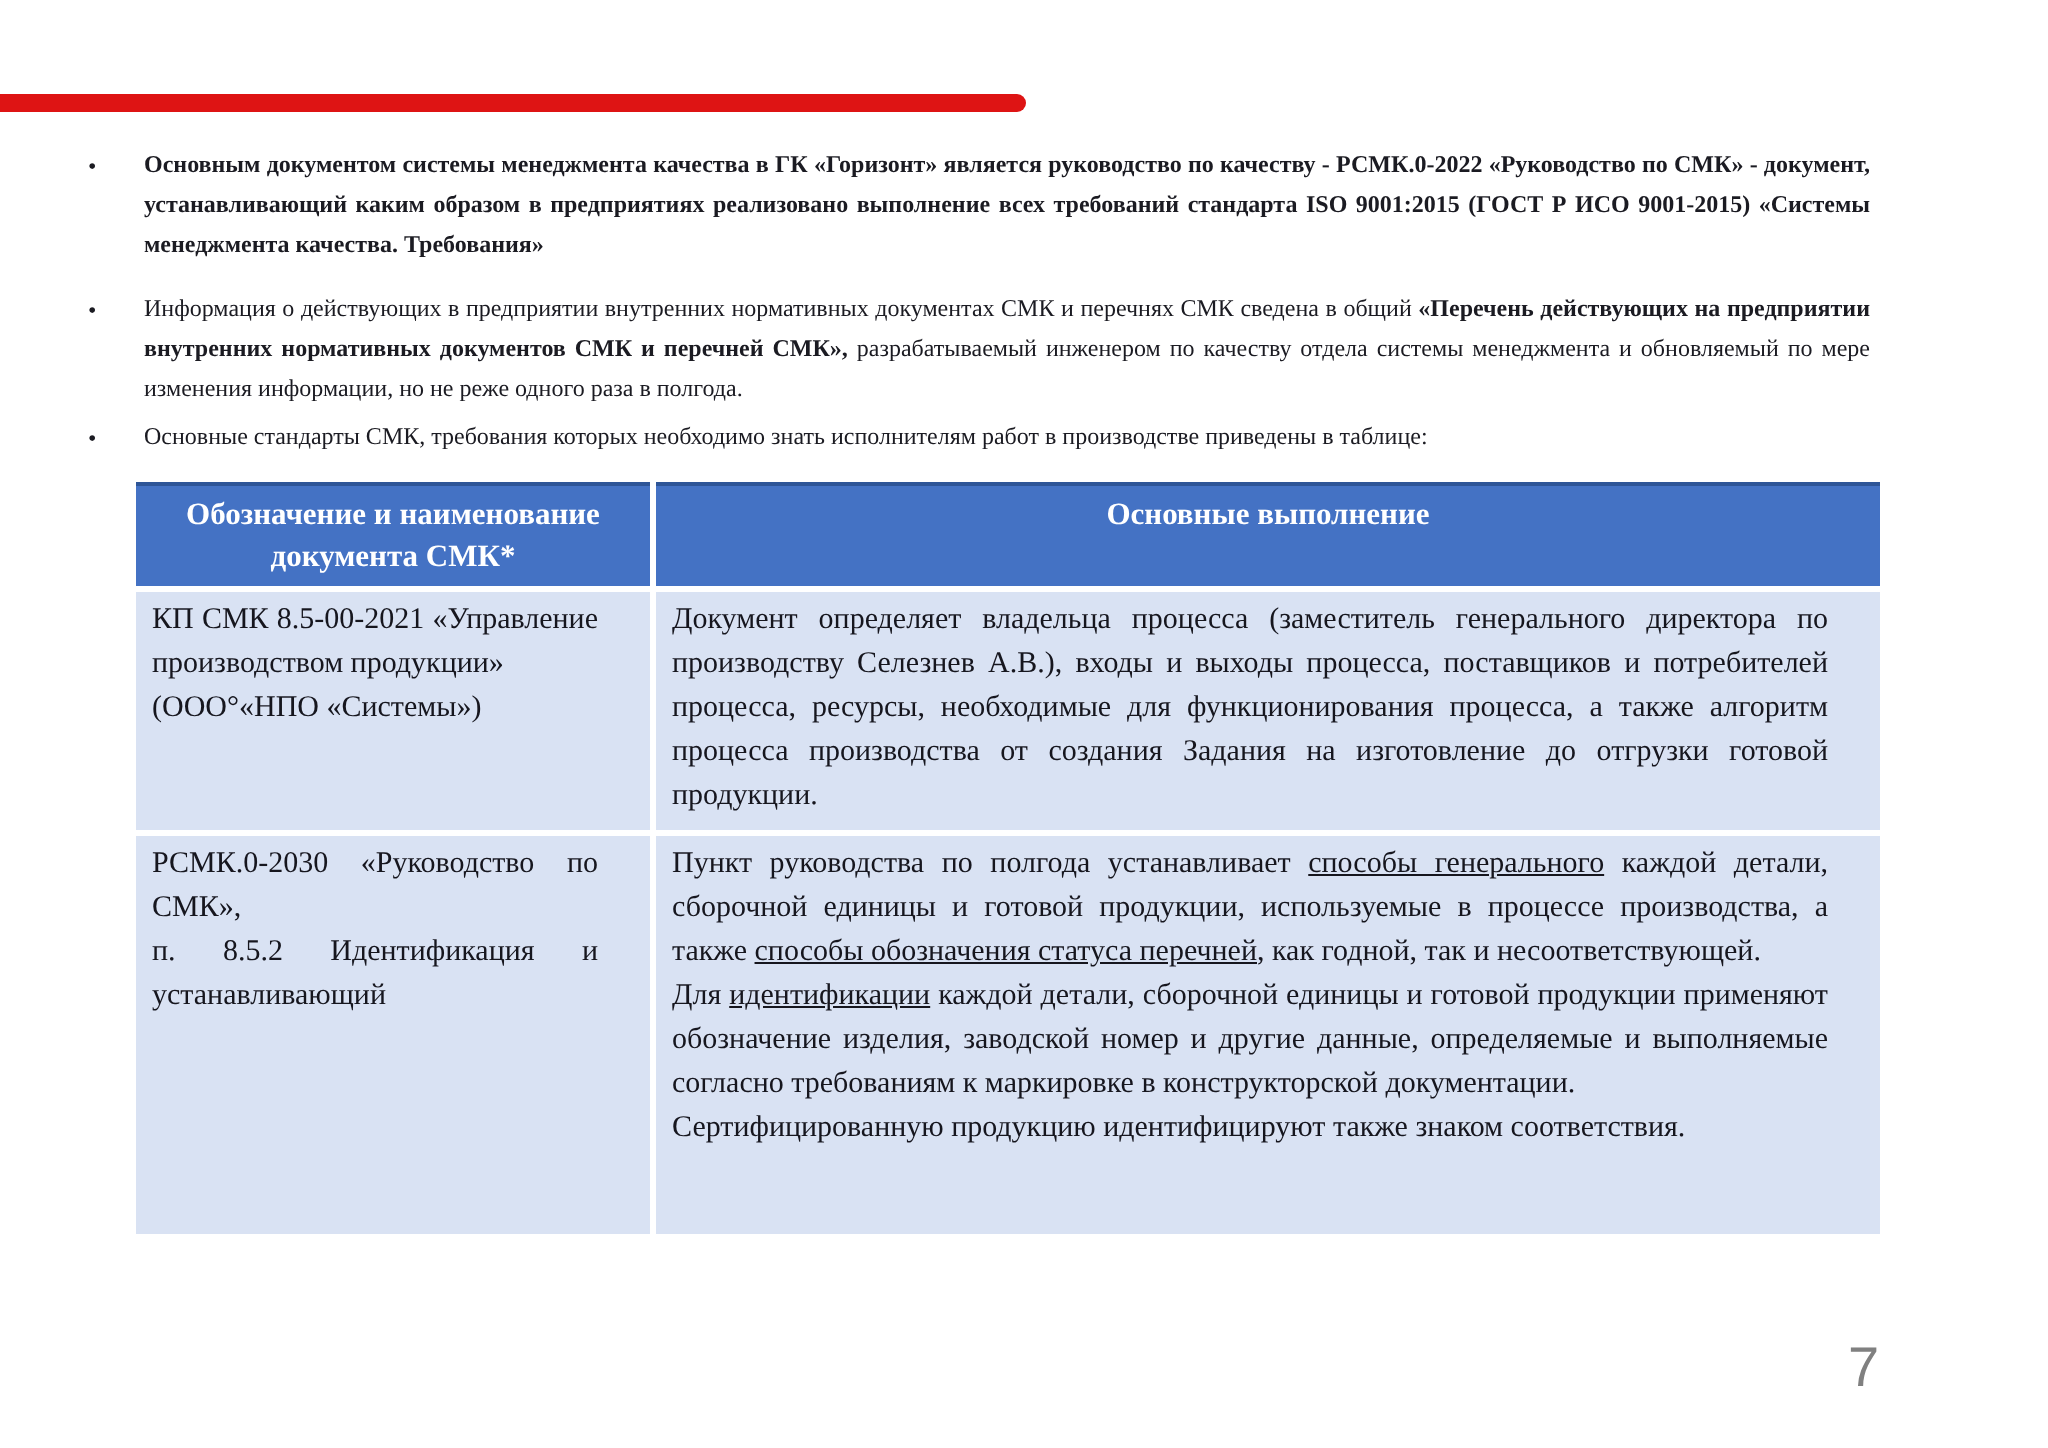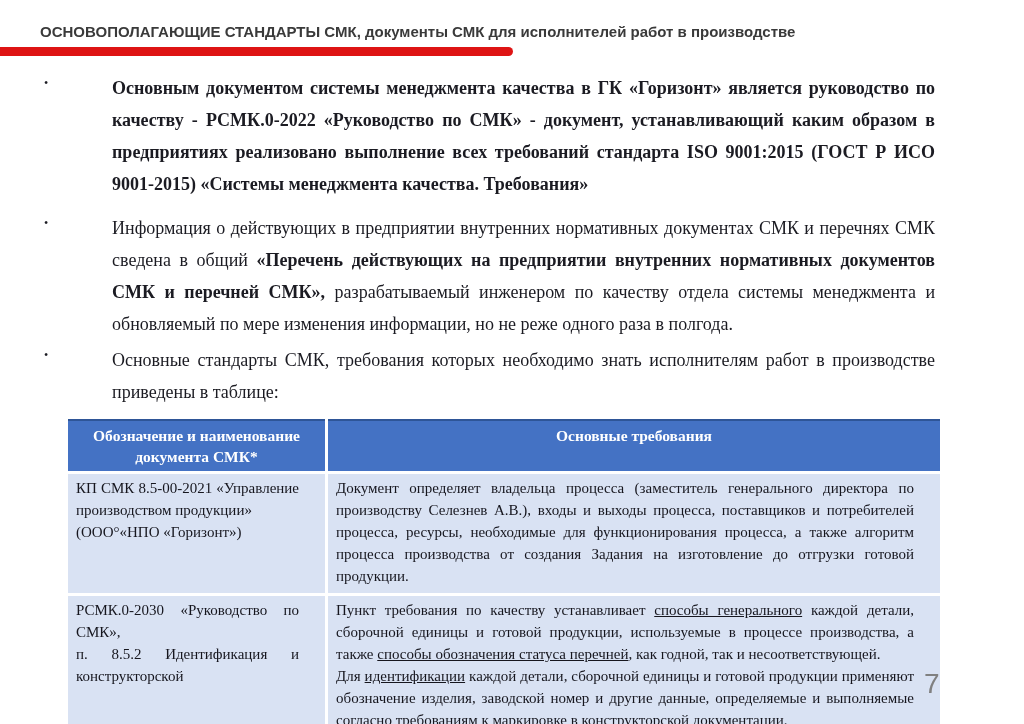--- a/index.html
+++ b/index.html
@@ -43,24 +43,23 @@
   }
   .bullet .marker {
     flex: 0 0 28px;
     font-size: 12px;
     line-height: 22px;
     color: #1b1b22;
     padding-left: 4px;
   }
   .btext {
     flex: 1 1 auto;
-    font-size: 18px;
-    line-height: 32px;
+    font-size: 12px;
+    line-height: 20px;
     text-align: justify;
-    margin-left: 40px;
   }
   .bold { font-weight: 700; }
   .mb12 { margin-bottom: 12px; }
   .mb4  { margin-bottom: 4px; }
   .mb8  { margin-bottom: 8px; }
 
   table.smk {
     margin-left: 25px;
     width: 878px;
     border-collapse: separate;
@@ -98,21 +97,20 @@
     font-family: "Liberation Sans", sans-serif;
     font-size: 28px;
     color: #808080;
   }
 </style>
 </head>
 <body>
 
 <div class="slide">
 
-  <div class="title">ОСНОВОПОЛАГАЮЩИЕ СТАНДАРТЫ СМК, документы СМК для исполнителей работ в производстве</div>
   <div class="red-bar"></div>
 
   <div class="content">
 
     <div class="bullet mb12">
       <span class="marker">•</span>
       <div class="btext bold">Основным документом системы менеджмента качества в ГК «Горизонт» является руководство по качеству - РСМК.0-2022 «Руководство по СМК» - документ, устанавливающий каким образом в предприятиях реализовано выполнение всех требований стандарта ISO 9001:2015 (ГОСТ Р ИСО 9001-2015) «Системы менеджмента качества. Требования»</div>
     </div>
 
     <div class="bullet mb4">
@@ -126,38 +124,38 @@
     </div>
 
     <table class="smk">
       <colgroup>
         <col class="col-doc">
         <col>
       </colgroup>
       <thead>
         <tr>
           <th>Обозначение и наименование документа СМК*</th>
-          <th>Основные требования</th>
+          <th>Основные выполнение</th>
         </tr>
       </thead>
       <tbody>
         <tr class="row-1">
           <td>
             <div>КП СМК 8.5-00-2021 «Управление производством продукции»</div>
-            <div>(ООО°«НПО «Горизонт»)</div>
+            <div>(ООО°«НПО «Системы»)</div>
           </td>
           <td>Документ определяет владельца процесса (заместитель генерального директора по производству Селезнев А.В.), входы и выходы процесса, поставщиков и потребителей процесса, ресурсы, необходимые для функционирования процесса, а также алгоритм процесса производства от создания Задания на изготовление до отгрузки готовой продукции.</td>
         </tr>
         <tr class="row-2">
           <td>
             <div>РСМК.0-2030 «Руководство по СМК»,</div>
-            <div>п. 8.5.2 Идентификация и конструкторской</div>
+            <div>п. 8.5.2 Идентификация и устанавливающий</div>
           </td>
           <td>
-            <div><span>Пункт требования по качеству устанавливает </span><span class="u">способы генерального</span><span> каждой детали, сборочной единицы и готовой продукции, используемые в процессе производства, а также </span><span class="u">способы обозначения статуса перечней</span><span>, как годной, так и несоответствующей.</span></div>
+            <div><span>Пункт руководства по полгода устанавливает </span><span class="u">способы генерального</span><span> каждой детали, сборочной единицы и готовой продукции, используемые в процессе производства, а также </span><span class="u">способы обозначения статуса перечней</span><span>, как годной, так и несоответствующей.</span></div>
             <div class="it"><span>Для </span><span class="u">идентификации</span><span> каждой детали, сборочной единицы и готовой продукции применяют обозначение изделия, заводской номер и другие данные, определяемые и выполняемые согласно требованиям к маркировке в конструкторской документации.</span></div>
             <div class="it">Сертифицированную продукцию идентифицируют также знаком соответствия.</div>
           </td>
         </tr>
       </tbody>
     </table>
 
   </div>
 
   <div class="page-number">7</div>

